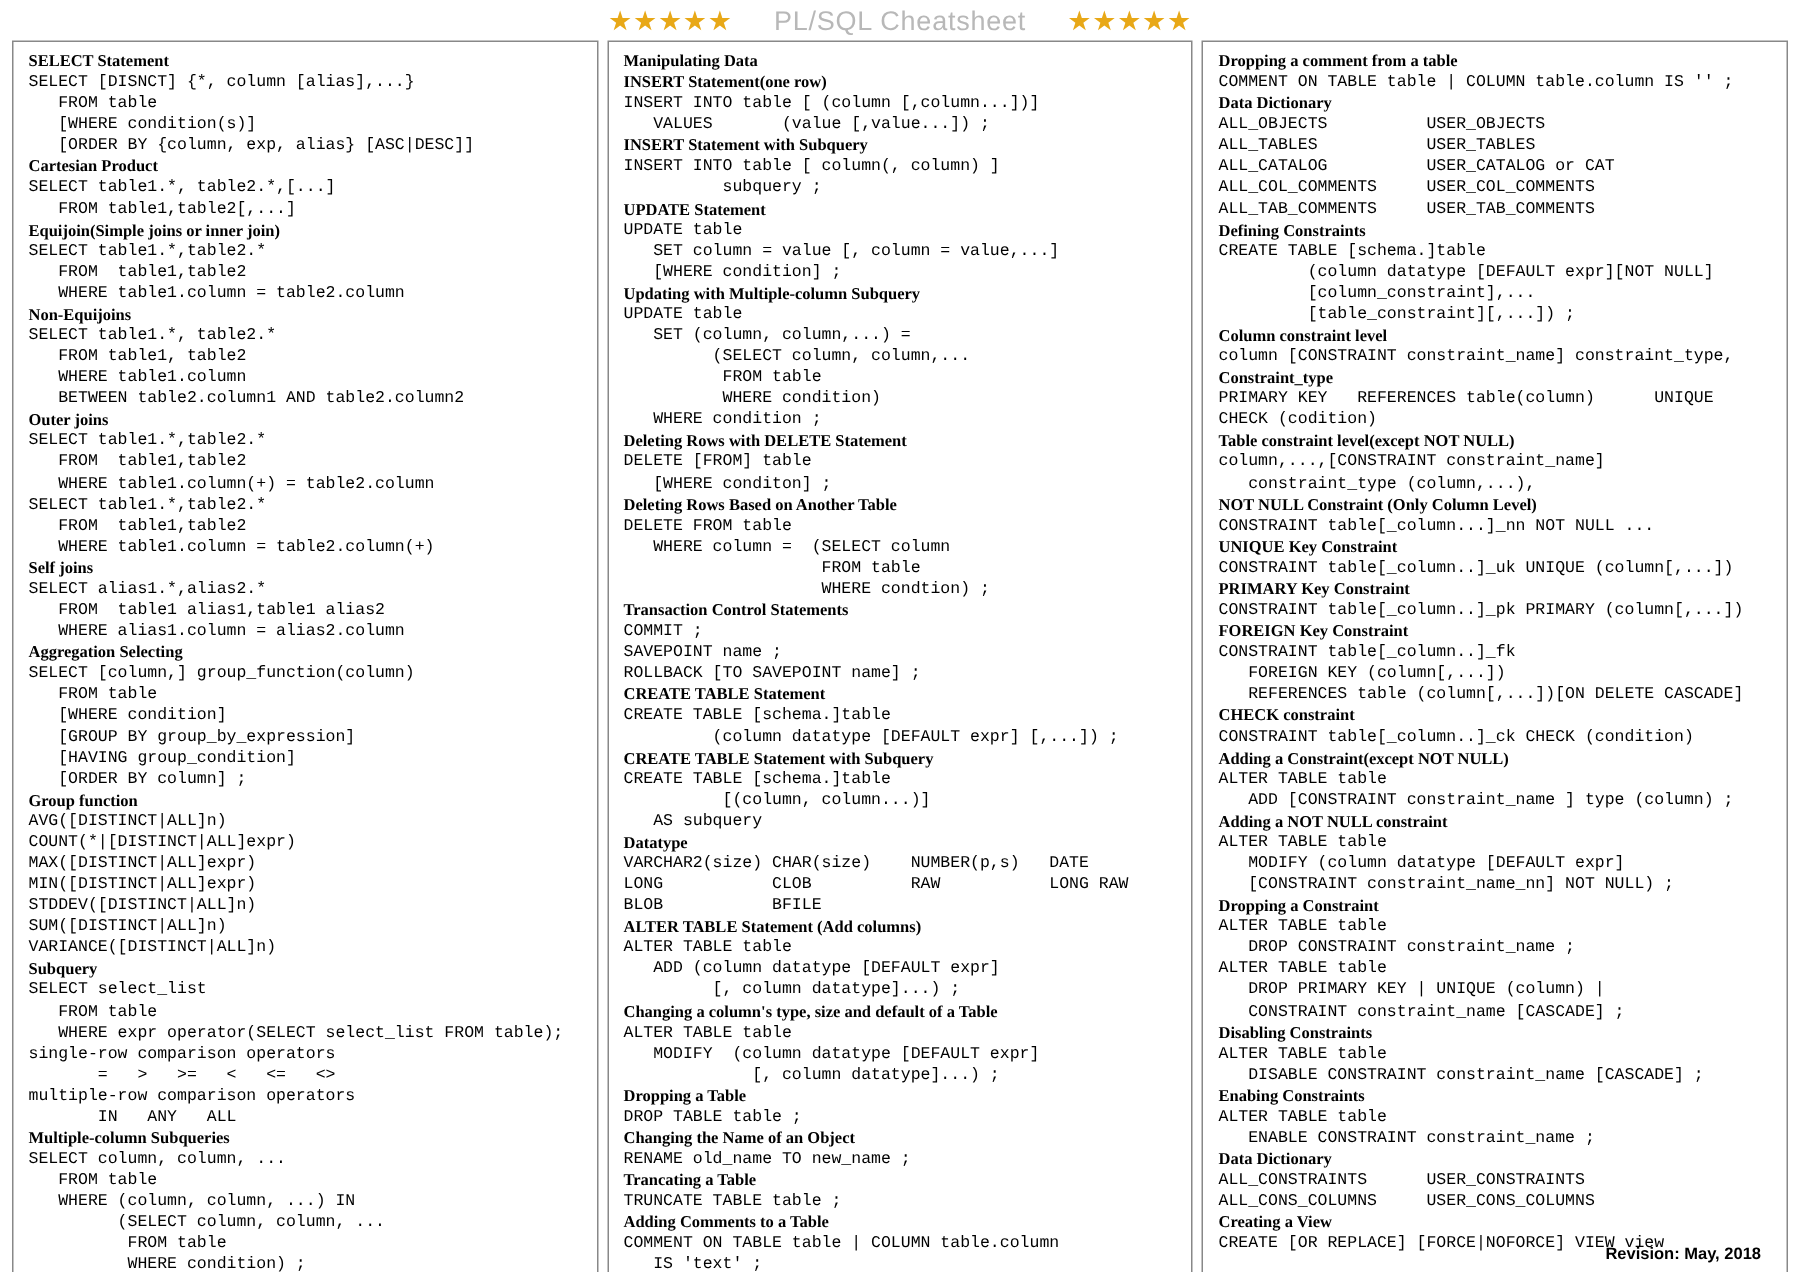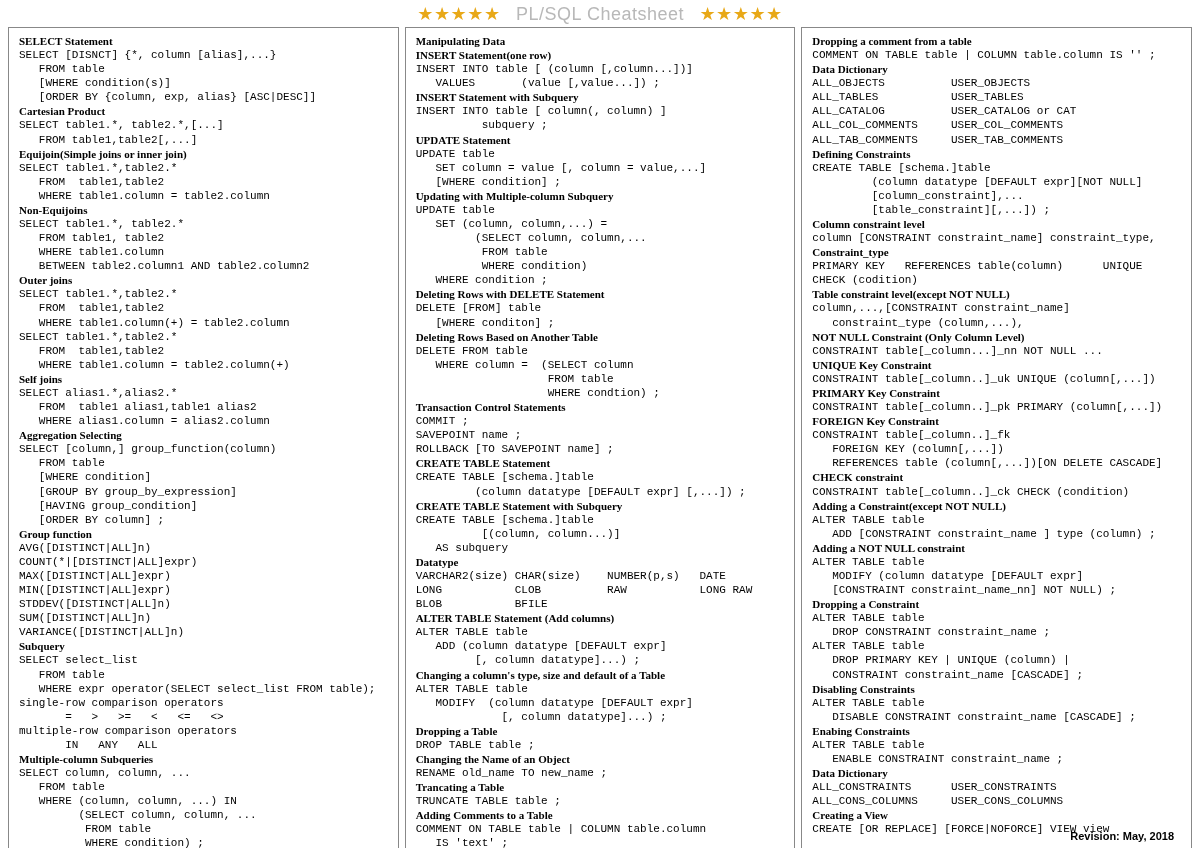--- a/index.html
+++ b/index.html
@@ -14,21 +14,21 @@
   }
   .title-bar {
     text-align: center;
     padding: 3px 0 2px;
     font-size: 18px;
     color: #e8a817;
     font-family: Arial, Helvetica, sans-serif;
     letter-spacing: 0.5px;
   }
   .title-bar .stars { color:#e8a817; font-size:18px; }
-  .title-bar .ttl { color:#b8b8b8; font-weight:400; margin:0 10px; }
+  .title-bar .ttl { color:#b8b8b8; font-weight:400; margin:0 22px; }
   .cols {
     display: flex;
     gap: 6px;
     padding: 0 8px;
   }
   .col {
     flex: 1 1 0;
     border: 1px solid #888;
     padding: 6px 8px 6px 10px;
     line-height: 1.28;

